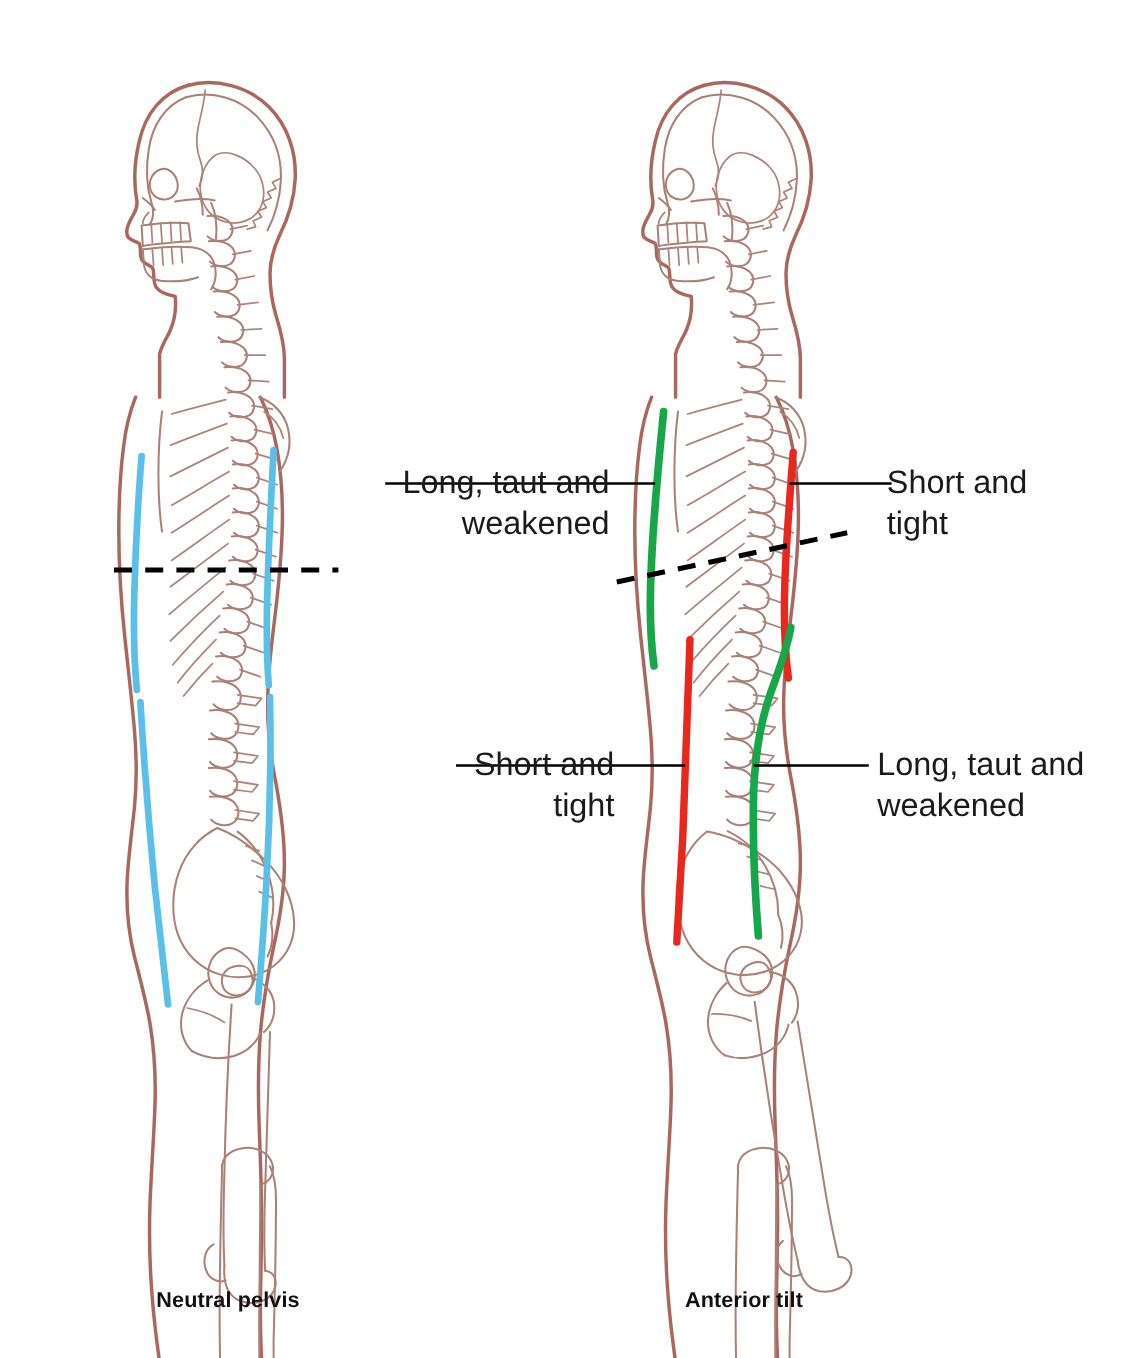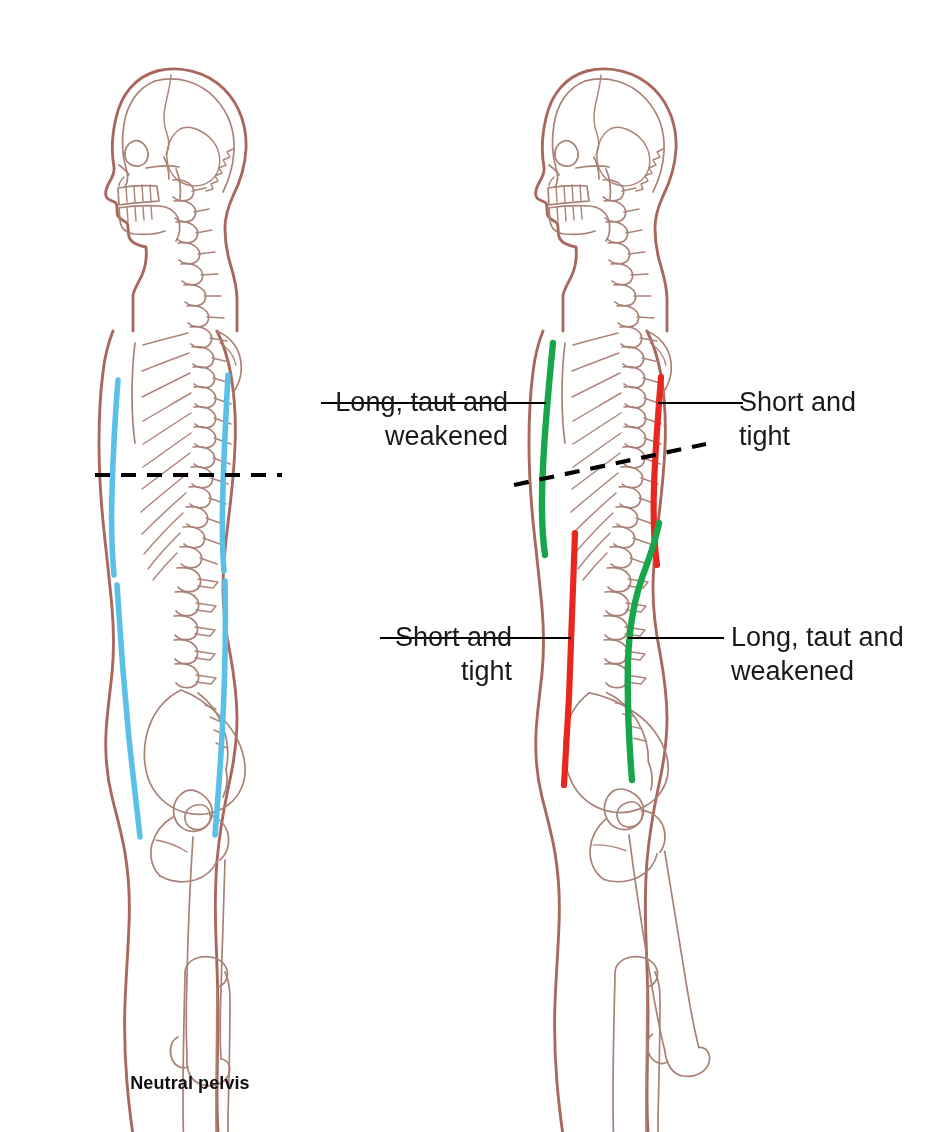--- a/index.html
+++ b/index.html
@@ -399,14 +399,15 @@
 tight</div>
 
   <div class="anno-label anno-right-align" style="left:372px; top:620px; width:140px;">Short and
 tight</div>
 
   <div class="anno-label anno-left-align" style="left:731px; top:620px; width:200px;">Long, taut and
 weakened</div>
 
   <div class="caption" style="left:45px; top:1073px; width:290px;">Neutral pelvis</div>
 
+  <div class="caption" style="left:475px; top:1073px; width:290px;">Anterior tilt</div>
 
 </div>
 
 </body></html>

